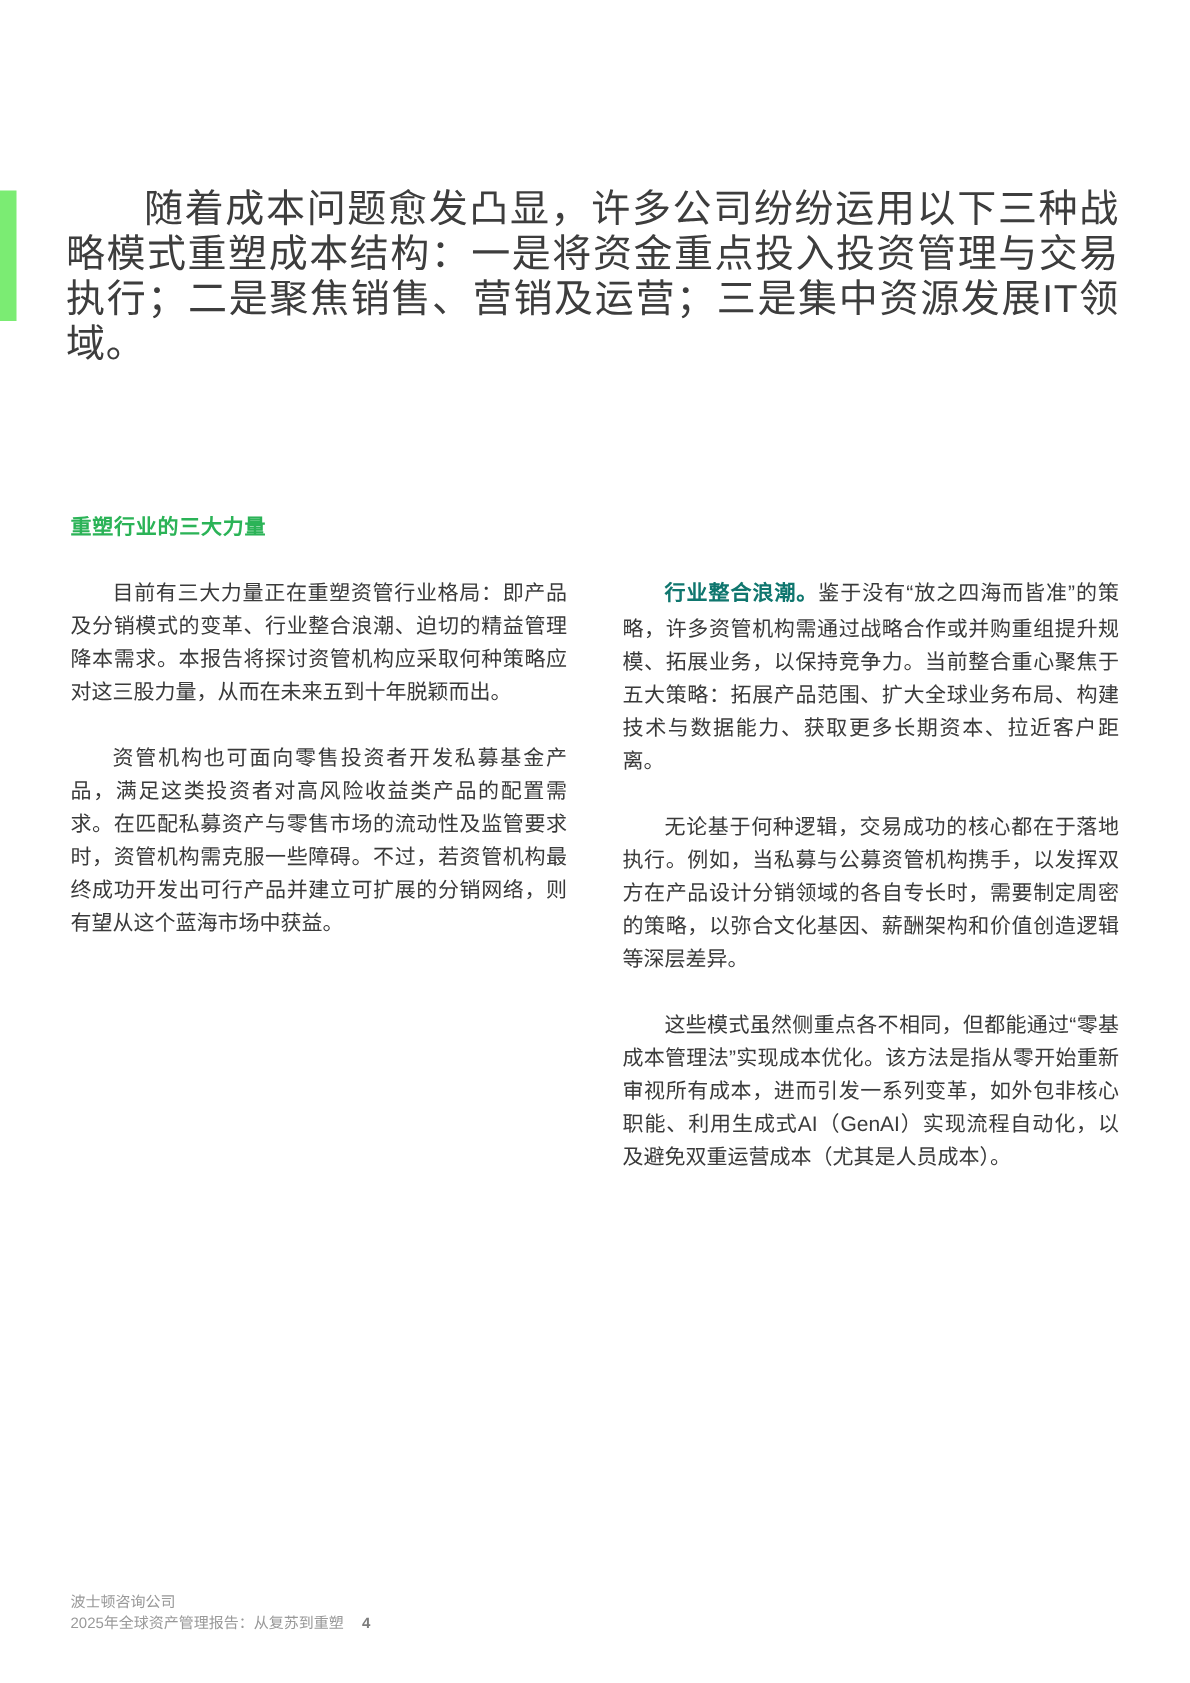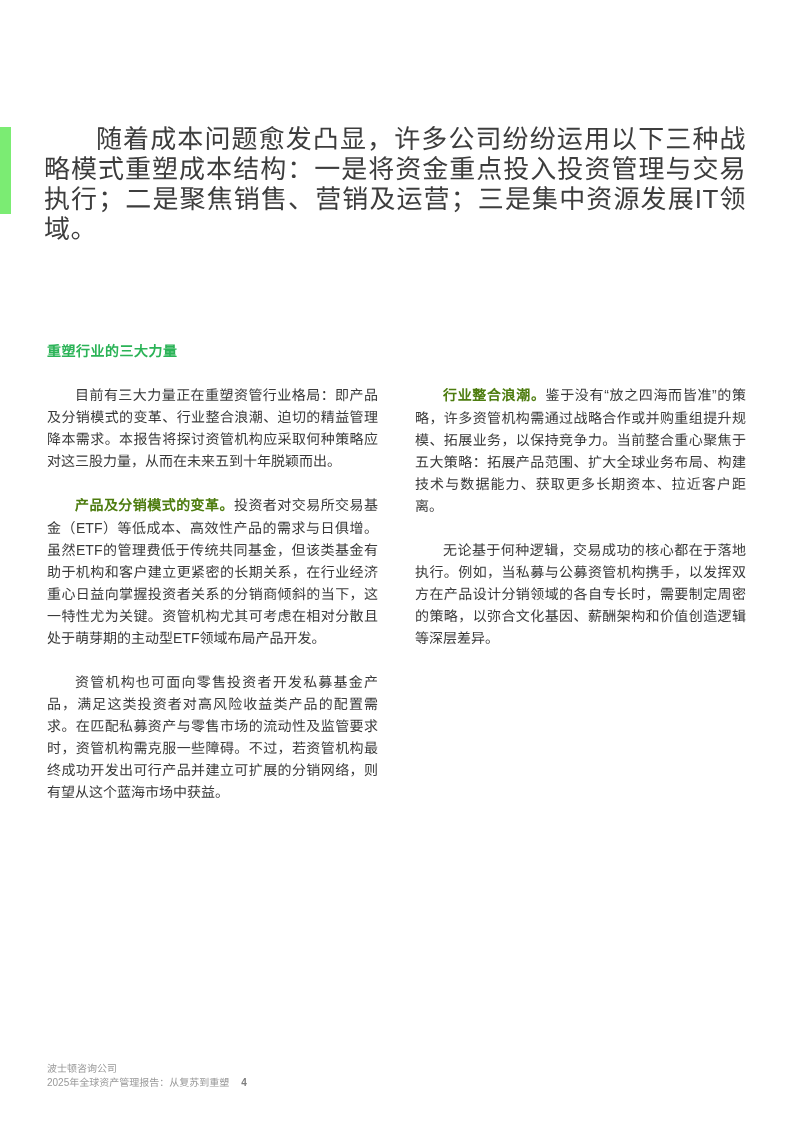--- a/index.html
+++ b/index.html
@@ -52,21 +52,21 @@
   .col { width:336px; }
 
   .para {
     font-size:14px;
     line-height:22px;
     color:#3a3a3a;
     text-align:justify;
     text-indent:2em;
     margin:0 0 22px 0;
   }
-  .para strong { font-weight:700; color:#4d7c0f;font-family:Liberation Mono, monospace; }
+  .para strong { font-weight:700; color:#0f766e;font-family:Liberation Mono, monospace; }
 
   .footer {
     position:absolute;
     left:47px; top:1062px;
     width:699px;
     display:flex;
     justify-content:space-between;
     align-items:baseline;
     font-size:10px;
     line-height:14px;
@@ -88,27 +88,27 @@
   <div class="accent-bar"></div>
 
   <p class="headline">随着成本问题愈发凸显，许多公司纷纷运用以下三种战略模式重塑成本结构：一是将资金重点投入投资管理与交易执行；二是聚焦销售、营销及运营；三是集中资源发展IT领域。</p>
 
   <h2 class="section-title">重塑行业的三大力量</h2>
 
   <div class="columns">
 
     <div class="col">
       <p class="para"><span>目前有三大力量正在重塑资管行业格局：即产品及分销模式的变革、行业整合浪潮、迫切的精益管理降本需求。本报告将探讨资管机构应采取何种策略应对这三股力量，从而在未来五到十年脱颖而出。</span></p>
-      <p class="para"><strong>产品及分销模式的变革。</strong><span>投资者对交易所交易基金（ETF）等低成本、高效性产品的需求与日俱增。虽然ETF的管理费低于传统共同基金，但该类基金有助于机构和客户建立更紧密的长期关系，在行业经济重心日益向掌握投资者关系的分销商倾斜的当下，这一特性尤为关键。资管机构尤其可考虑在相对分散且处于萌芽期的主动型ETF领域布局产品开发。</span></p>
       <p class="para"><span>资管机构也可面向零售投资者开发私募基金产品，满足这类投资者对高风险收益类产品的配置需求。在匹配私募资产与零售市场的流动性及监管要求时，资管机构需克服一些障碍。不过，若资管机构最终成功开发出可行产品并建立可扩展的分销网络，则有望从这个蓝海市场中获益。</span></p>
     </div>
 
     <div class="col">
       <p class="para"><strong>行业整合浪潮。</strong><span>鉴于没有“放之四海而皆准”的策略，许多资管机构需通过战略合作或并购重组提升规模、拓展业务，以保持竞争力。当前整合重心聚焦于五大策略：拓展产品范围、扩大全球业务布局、构建技术与数据能力、获取更多长期资本、拉近客户距离。</span></p>
       <p class="para"><span>无论基于何种逻辑，交易成功的核心都在于落地执行。例如，当私募与公募资管机构携手，以发挥双方在产品设计分销领域的各自专长时，需要制定周密的策略，以弥合文化基因、薪酬架构和价值创造逻辑等深层差异。</span></p>
+      <p class="para"><span>这些模式虽然侧重点各不相同，但都能通过“零基成本管理法”实现成本优化。该方法是指从零开始重新审视所有成本，进而引发一系列变革，如外包非核心职能、利用生成式AI（GenAI）实现流程自动化，以及避免双重运营成本（尤其是人员成本）。</span></p>
     </div>
 
   </div>
 
   <div class="footer">
     <span>波士顿咨询公司</span>
     <span class="footer-right">
       <span>2025年全球资产管理报告：从复苏到重塑</span>
       <span class="footer-page-num">4</span>
     </span>

